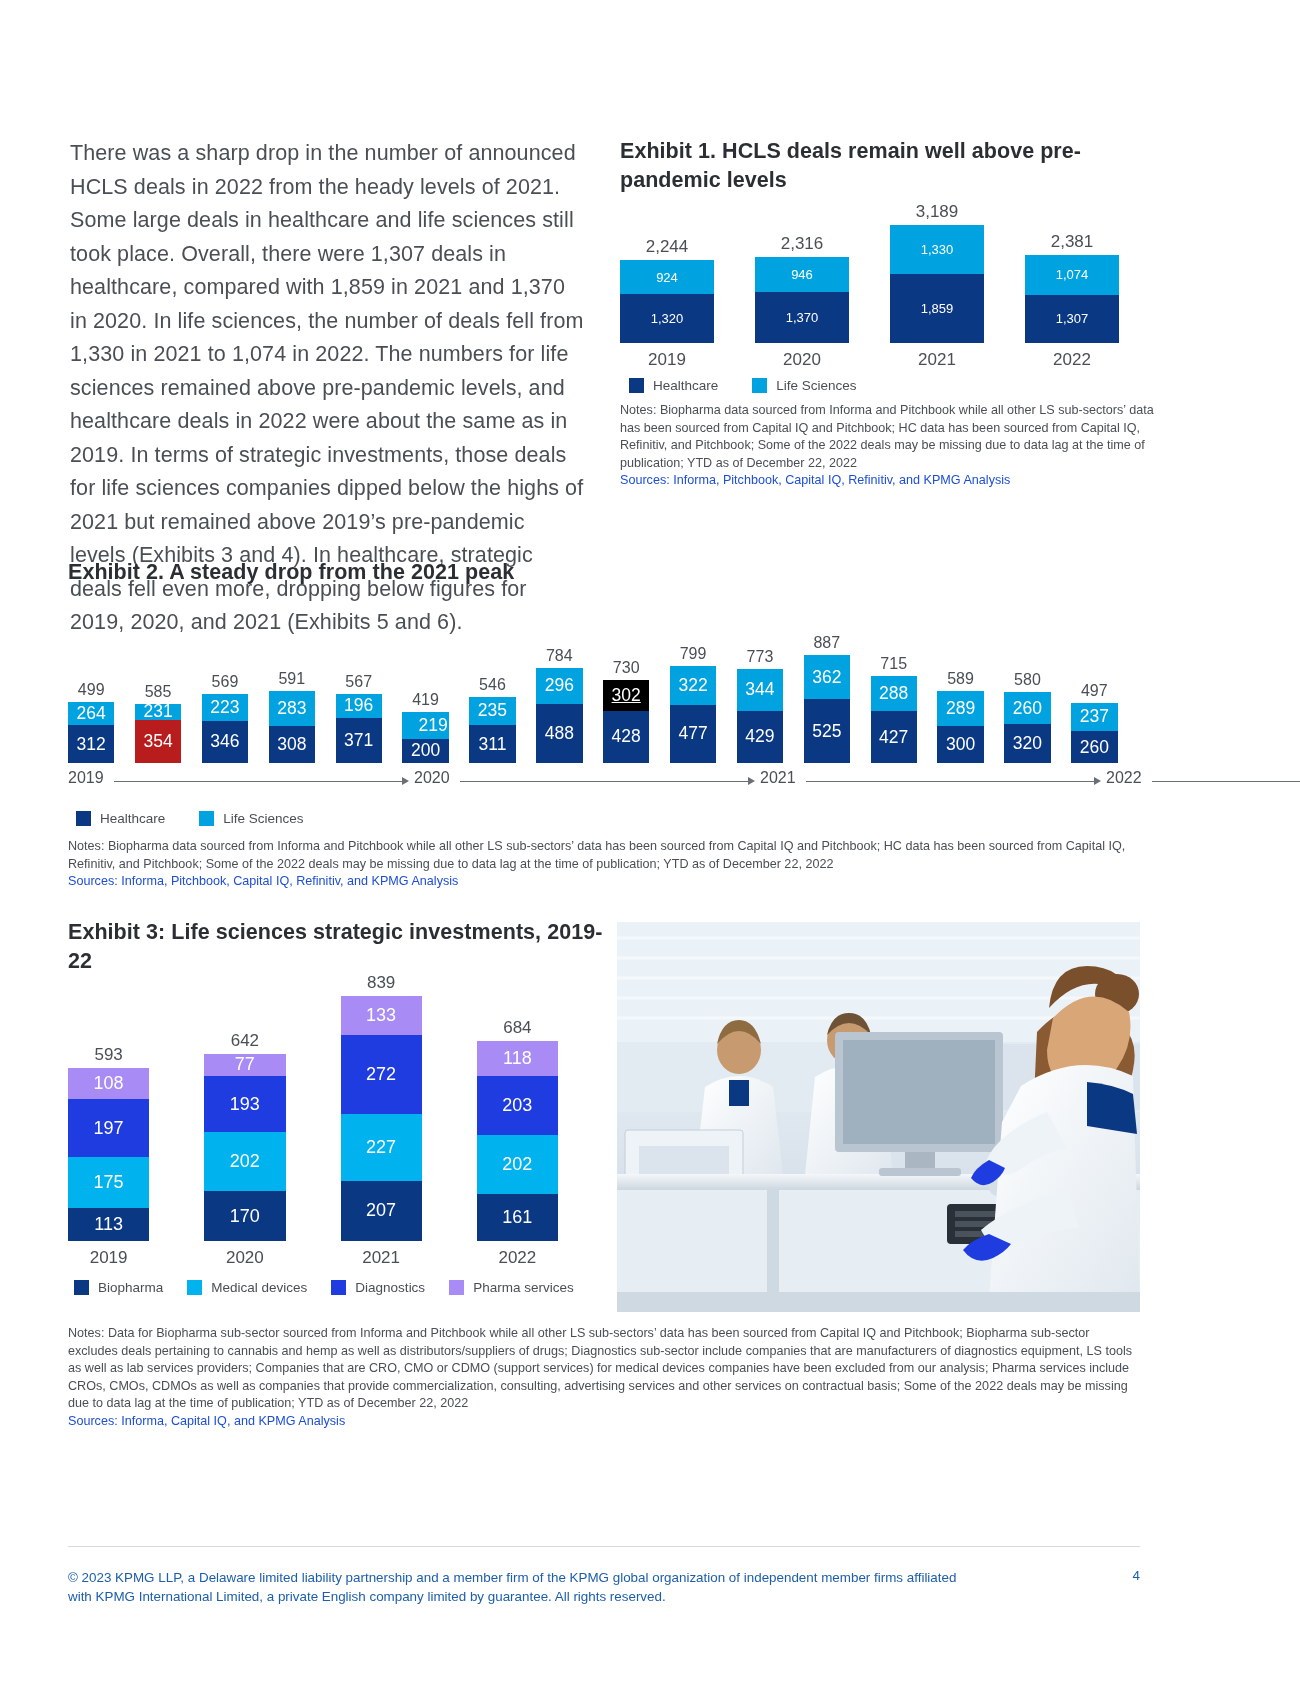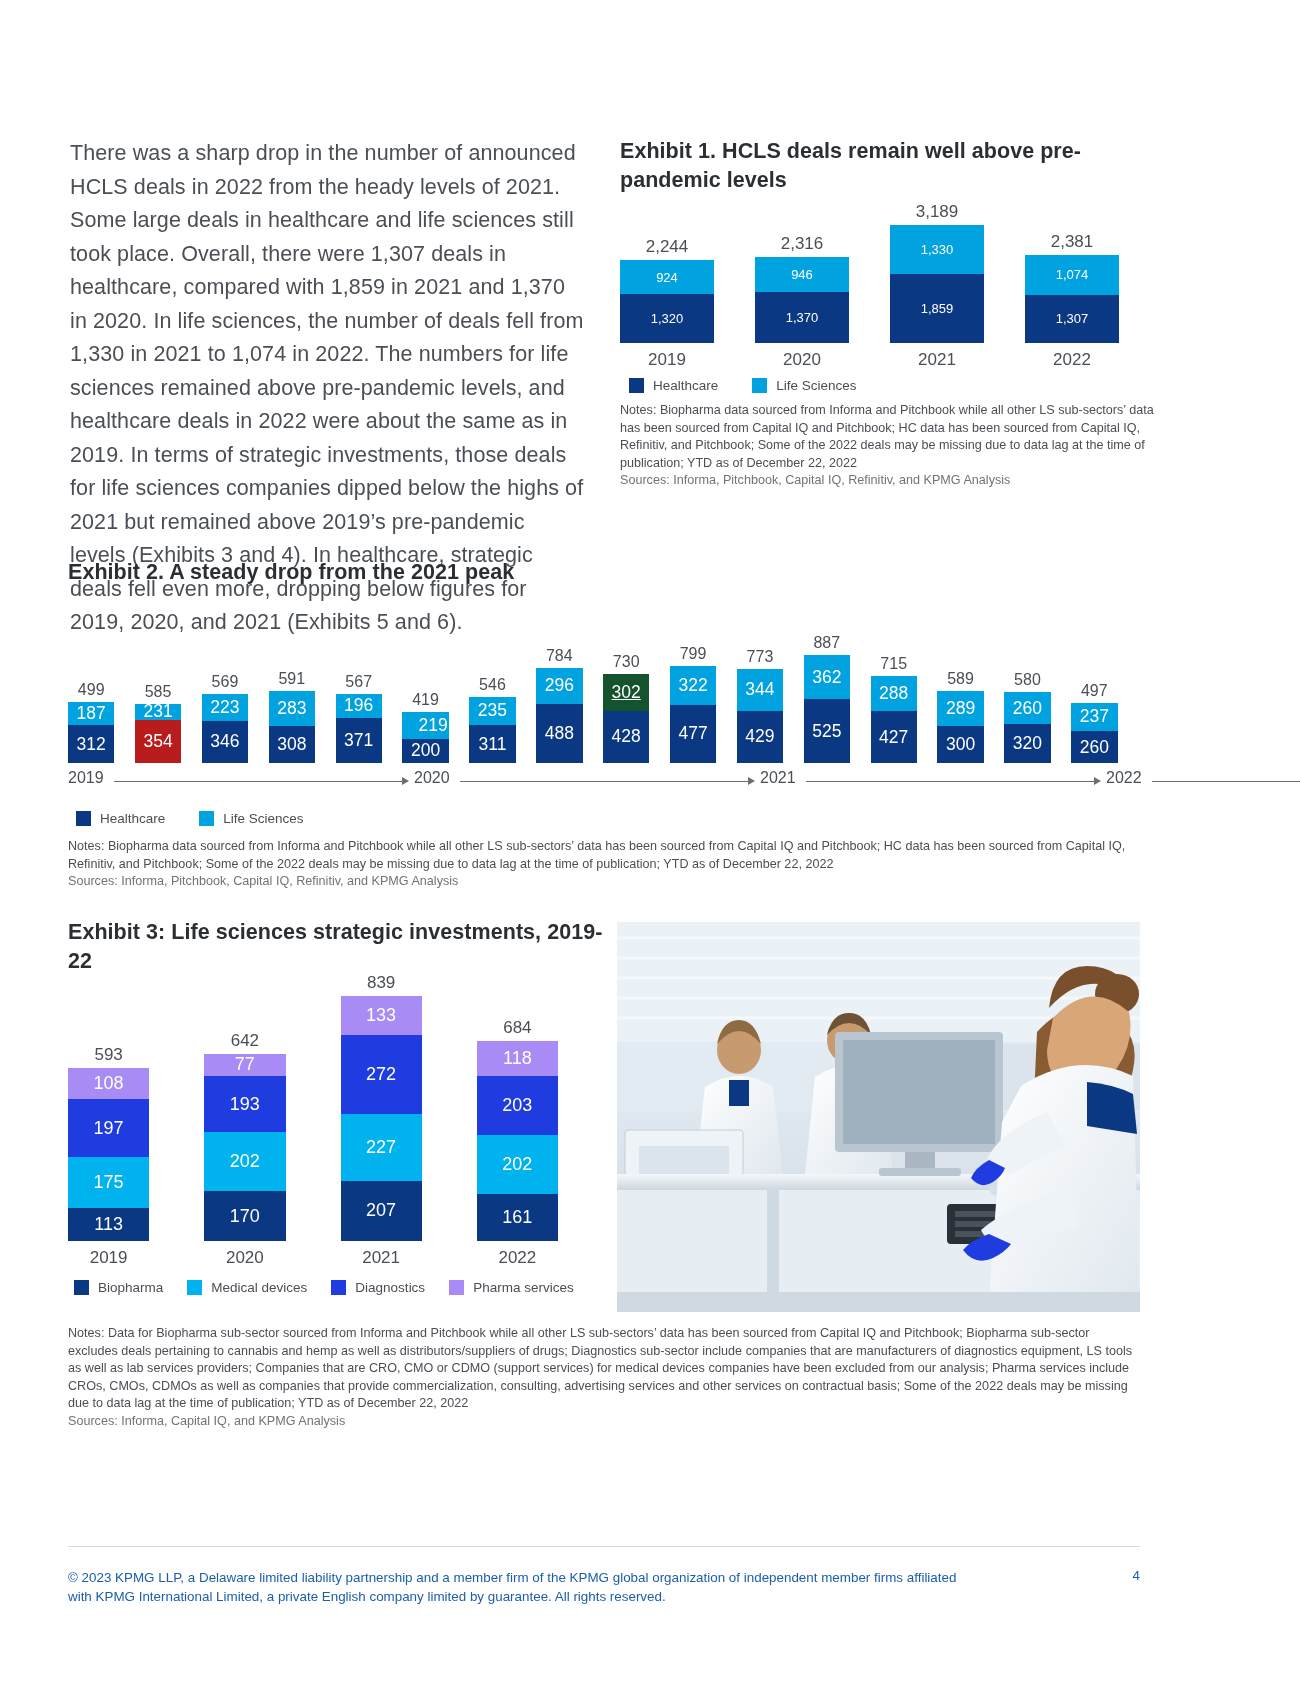--- a/index.html
+++ b/index.html
@@ -16,21 +16,21 @@
     font-weight:400;letter-spacing:.1px;
   }
   .exh-title{
     font-size:21.5px;line-height:29px;font-weight:700;color:#2b2f33;
     letter-spacing:.05px;
   }
   .notes{
     font-size:12.6px;line-height:17.6px;color:#4a4f55;
   }
   .sources{
-    font-size:12.6px;line-height:17.6px;color:#737373;
+    font-size:12.6px;line-height:17.6px;color:#1d4ed8;
   }
 
   
   .legend{display:flex;align-items:center;}
   .legend-item{display:flex;align-items:center;margin-right:34px;}
   .swatch{width:15px;height:15px;display:inline-block;margin-right:9px;}
   .legend-label{font-size:13.5px;color:#4a4f55;line-height:15px;}
 
   
   .chart{position:relative;}
@@ -160,21 +160,21 @@
   </div>
 
   <div id="exhibit2">
     <div class="exh-title">Exhibit 2. A steady drop from the 2021 peak</div>
 
     <div id="ex2-chart" class="chart">
       <div class="bars">
           <div class="bar-col">
             <div class="bar-total">499</div>
             <div class="bar-stack">
-              <div class="seg" style="background: rgb(0, 163, 224); height: 22.7689px;">187</div>
+              <div class="seg" style="background: rgb(0, 163, 224); height: 22.7689px;">264</div>
               <div class="seg" style="background: rgb(11, 56, 130); height: 37.9887px;">312</div>
             </div>
           </div>
           <div class="bar-col">
             <div class="bar-total">585</div>
             <div class="bar-stack">
               <div class="seg" style="background: rgb(0, 163, 224); height: 16px;">231</div>
               <div class="seg" style="background: #b91c1c; height: 43.1026px;">354</div>
             </div>
           </div>
@@ -216,21 +216,21 @@
           <div class="bar-col">
             <div class="bar-total">784</div>
             <div class="bar-stack">
               <div class="seg" style="background: rgb(0, 163, 224); height: 36.0406px;">296</div>
               <div class="seg" style="background: rgb(11, 56, 130); height: 59.4183px;">488</div>
             </div>
           </div>
           <div class="bar-col">
             <div class="bar-total">730</div>
             <div class="bar-stack">
-              <div class="seg" style="background: #14532d; height: 37px; text-decoration: underline;">302</div>
+              <div class="seg" style="background: #000000; height: 31px; text-decoration: underline;">302</div>
               <div class="seg" style="background: rgb(11, 56, 130); height: 52.1127px;">428</div>
             </div>
           </div>
           <div class="bar-col">
             <div class="bar-total">799</div>
             <div class="bar-stack">
               <div class="seg" style="background: rgb(0, 163, 224); height: 39.2063px;">322</div>
               <div class="seg" style="background: rgb(11, 56, 130); height: 58.0789px;">477</div>
             </div>
           </div>

